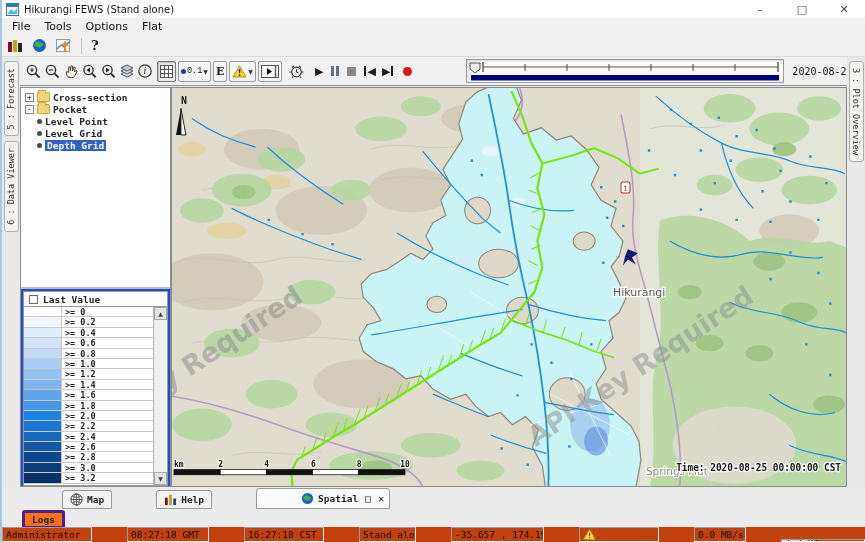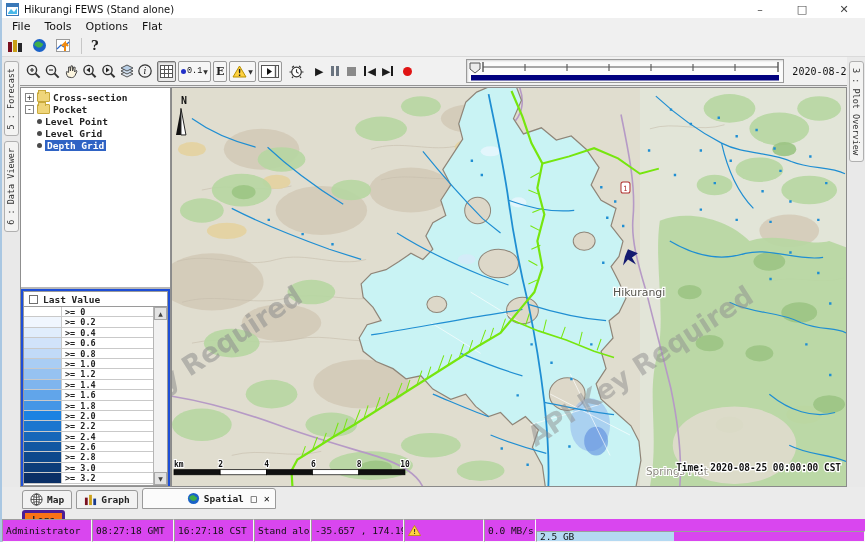--- a/index.html
+++ b/index.html
@@ -71,29 +71,29 @@
   .lgd-label{flex:1;font-family:"DejaVu Sans Mono",monospace;font-size:8.5px;font-weight:bold;color:#222;padding-left:3px;line-height:10px;}
   .lgd-scroll{position:absolute;top:0;right:0;bottom:0;width:14px;background:#f0f0f0;border-left:1px solid #b5b5b5;display:flex;flex-direction:column;justify-content:space-between;align-items:center;}
   .scroll-btn{width:13px;height:13px;background:#e3e3e3;border:1px solid #a8a8a8;font-size:6px;color:#444;display:flex;align-items:center;justify-content:center;}
   
   .map-wrap{flex:1;position:relative;border:1px solid #8a8a8a;background:#e0ddcf;min-width:0;}
   svg.map{width:100%;height:100%;display:block;}
   
   .bottom-bar{position:absolute;left:0;right:0;bottom:15px;height:40px;background:#ebebeb;padding-left:20px;}
   .tabs-row{display:flex;align-items:flex-end;gap:4px;height:22px;padding-top:2px;}
   .tabbtn{display:flex;align-items:center;gap:4px;border:1px solid #9a9a9a;border-radius:3px 3px 0 0;background:#f2f2f2;
-    font-size:9.5px;font-weight:bold;font-family:"DejaVu Sans Mono",monospace;color:#222;padding:2px 7px;height:19px;}
+    font-size:9.5px;font-weight:bold;font-family:"DejaVu Sans Mono",monospace;color:#222;padding:2px 7px;height:19px;margin-left:40px;}
   .tabbtn.active{background:#fbfbfb;height:21px;padding-right:5px;padding-left:44px;}
   .tab-ico{width:13px;height:13px;display:inline-block;}
   .tab-ctrl{font-size:10px;font-weight:bold;color:#111;margin-left:3px;}
   .logs-row{height:18px;display:flex;align-items:flex-start;padding-top:1px;}
   .logsbtn{border:3px solid #4c1d95;border-radius:3px;background:#f97316;font-size:9.5px;font-weight:bold;
     font-family:"DejaVu Sans Mono",monospace;color:#222;padding:1px 7px;}
-  .statusbar{position:absolute;left:0;right:0;bottom:0;height:23px;display:flex;background:#d946ef;
-    font-family:"DejaVu Sans Mono",monospace;font-size:9.5px;color:#111;}
+  .statusbar{position:absolute;left:0;right:0;bottom:0;height:15px;display:flex;background:#c2410c;
+    font-family:"DejaVu Sans Mono",monospace;font-size:9.5px;color:#111;gap:35px;}
   .st-cell{border:1px solid;border-color:#9d9d9d #f8f8f8 #f8f8f8 #9d9d9d;display:flex;align-items:center;padding:0 3px;white-space:nowrap;overflow:hidden;}
   .st-mem{position:relative;margin-top:12px;}
   .st-mem .fill{position:absolute;left:0;top:0;bottom:0;width:42%;background:#b4d9f2;}
   .st-mem span{position:relative;}
 </style>
 </head>
 <body>
 
 <div class="window">
 
@@ -603,21 +603,21 @@
             <ellipse cx="7" cy="7" rx="3" ry="6" fill="none" stroke="#333" stroke-width="0.8"></ellipse>
           </svg>
         <span>Map</span>
       </span>
       <span class="tabbtn">
         <svg class="tab-ico" viewBox="0 0 14 14">
             <rect x="1" y="5" width="3" height="8" fill="#7a1020"></rect>
             <rect x="5.5" y="2" width="3" height="11" fill="#caa018"></rect>
             <rect x="10" y="6" width="3" height="7" fill="#1a3a8c"></rect>
           </svg>
-        <span>Graph</span>
+        <span>Help</span>
       </span>
       <span class="tabbtn active">
         <svg class="tab-ico" viewBox="0 0 14 14">
             <circle cx="7" cy="7" r="6" fill="#1a62c8"></circle>
             <path d="M3,5 C5,3 8,3 9,5 C11,5 11.5,7 10,8 C9,10 5,10 4,8 C2.5,8 2,6 3,5 Z" fill="#3fae4a"></path>
           </svg>
         <span>Spatial</span>
         <span class="tab-ctrl">□</span>
         <span class="tab-ctrl">✕</span>
       </span>

